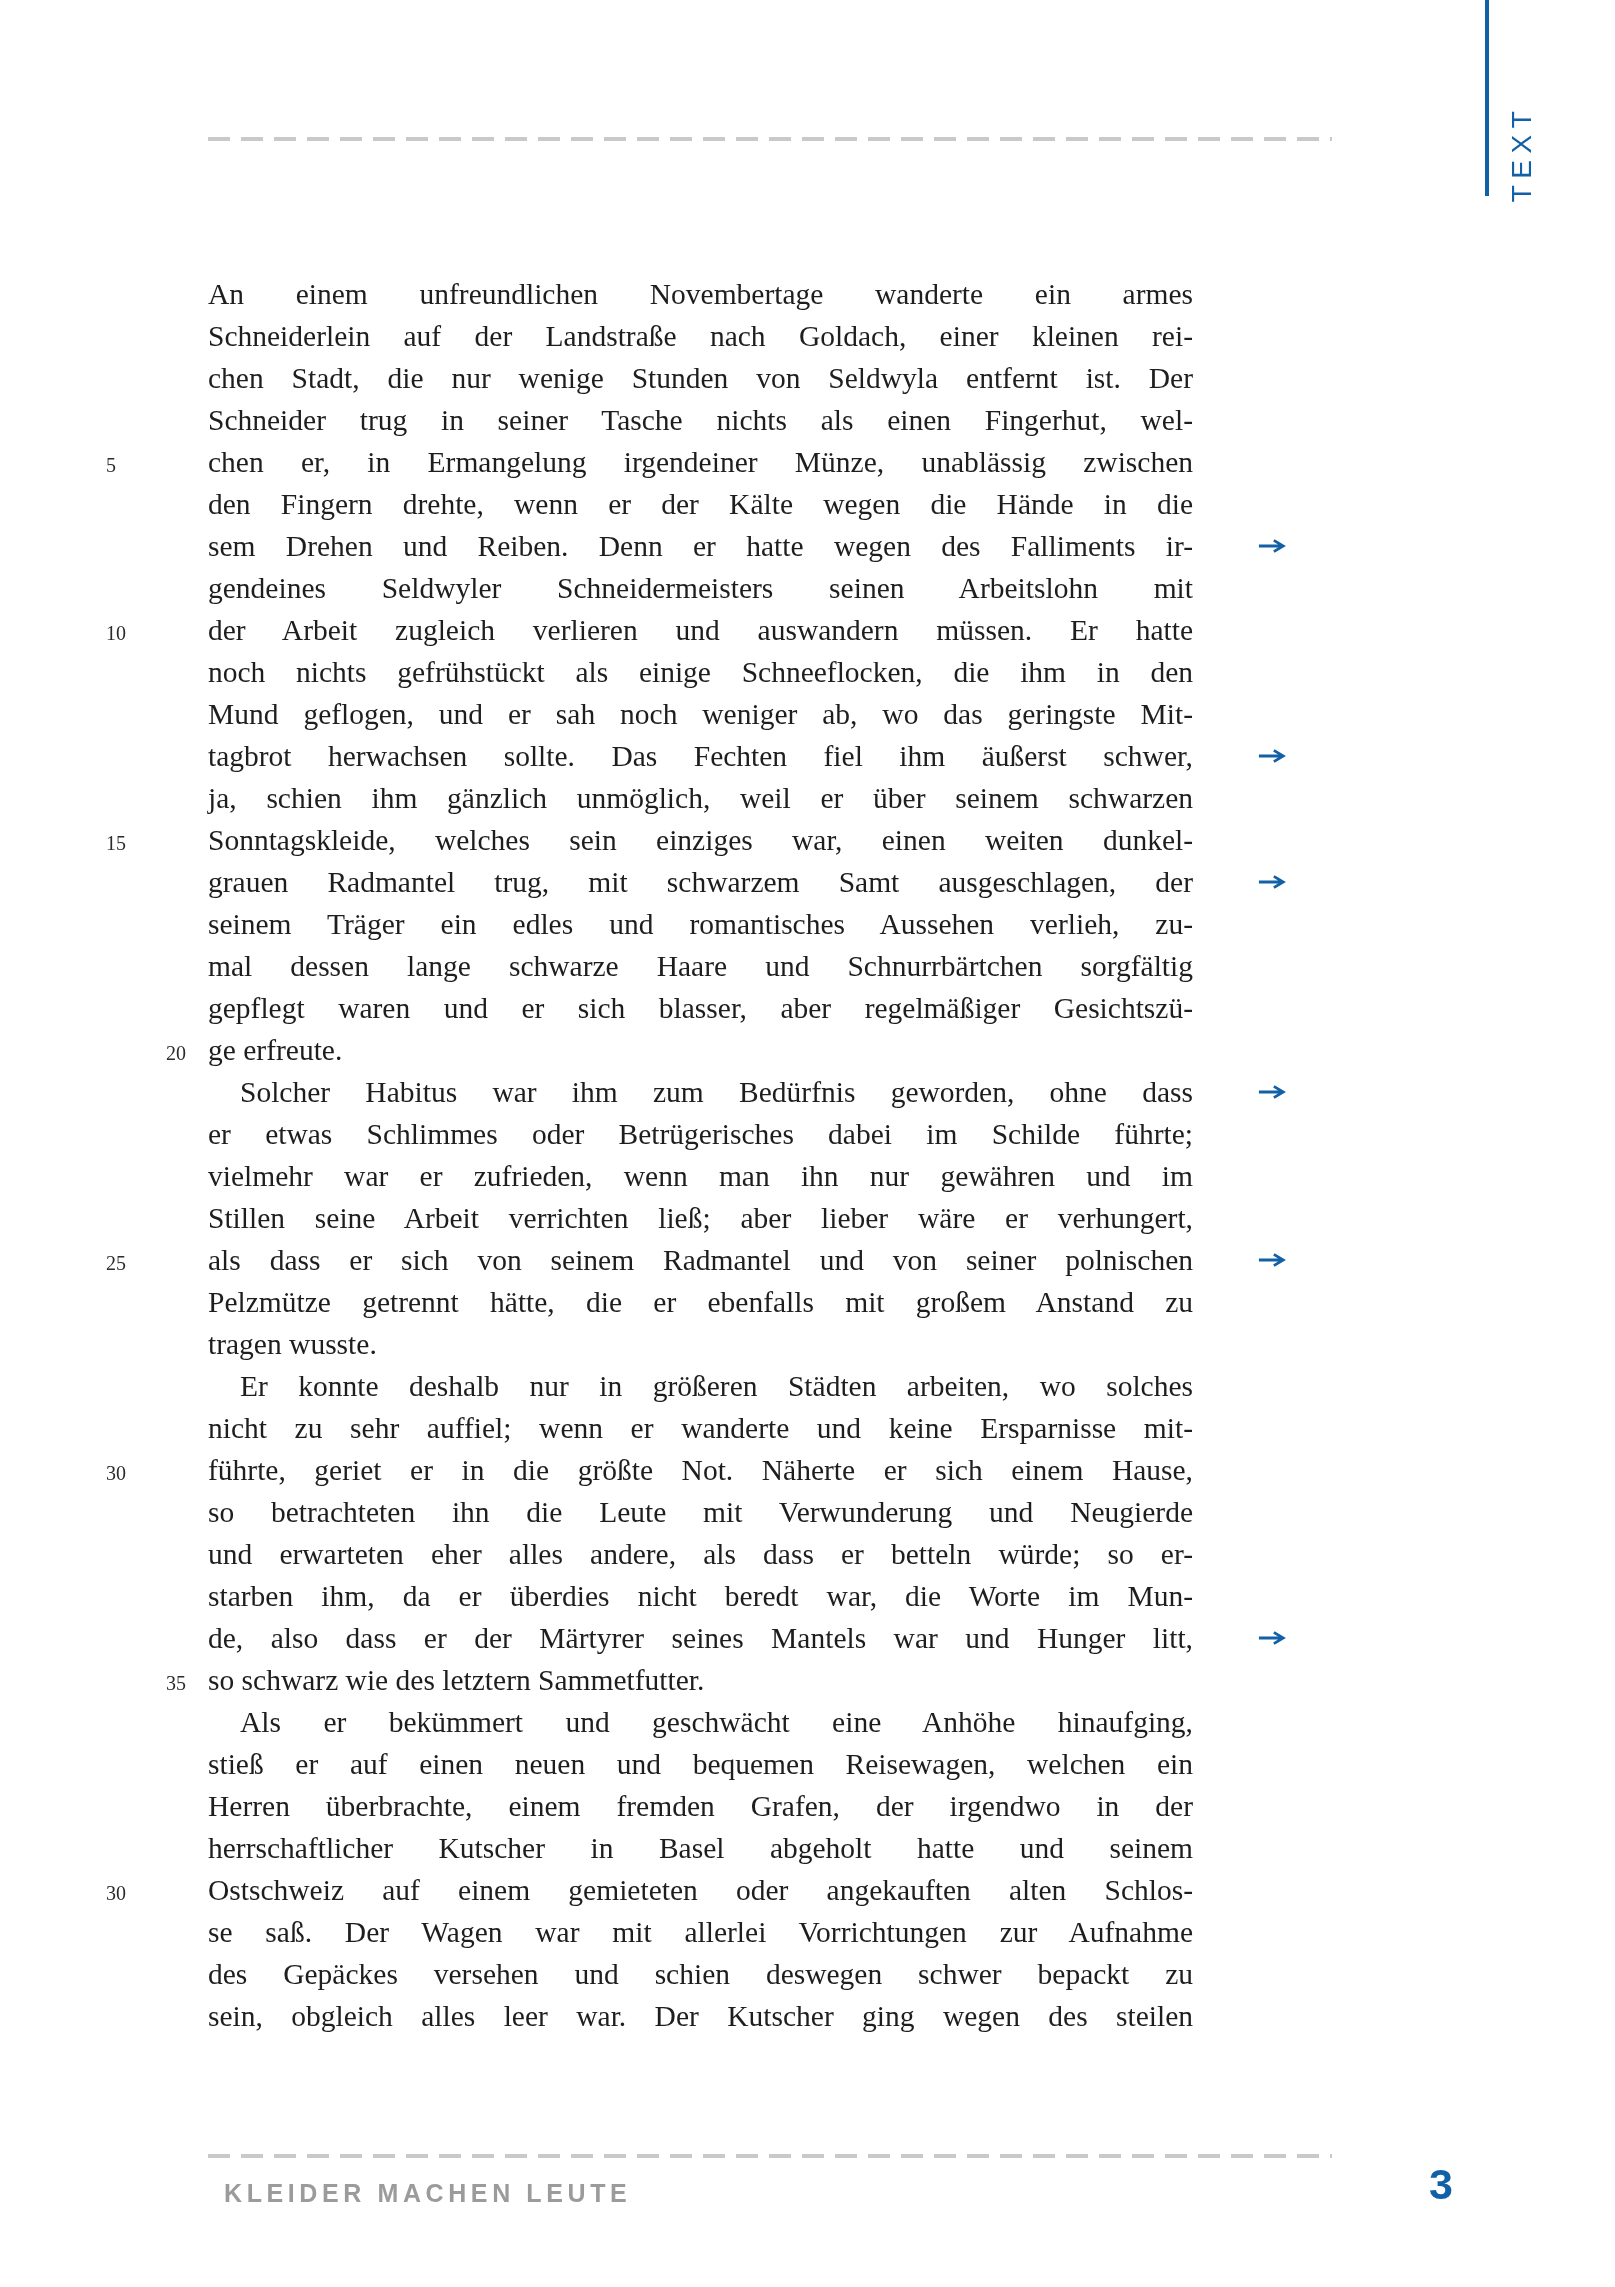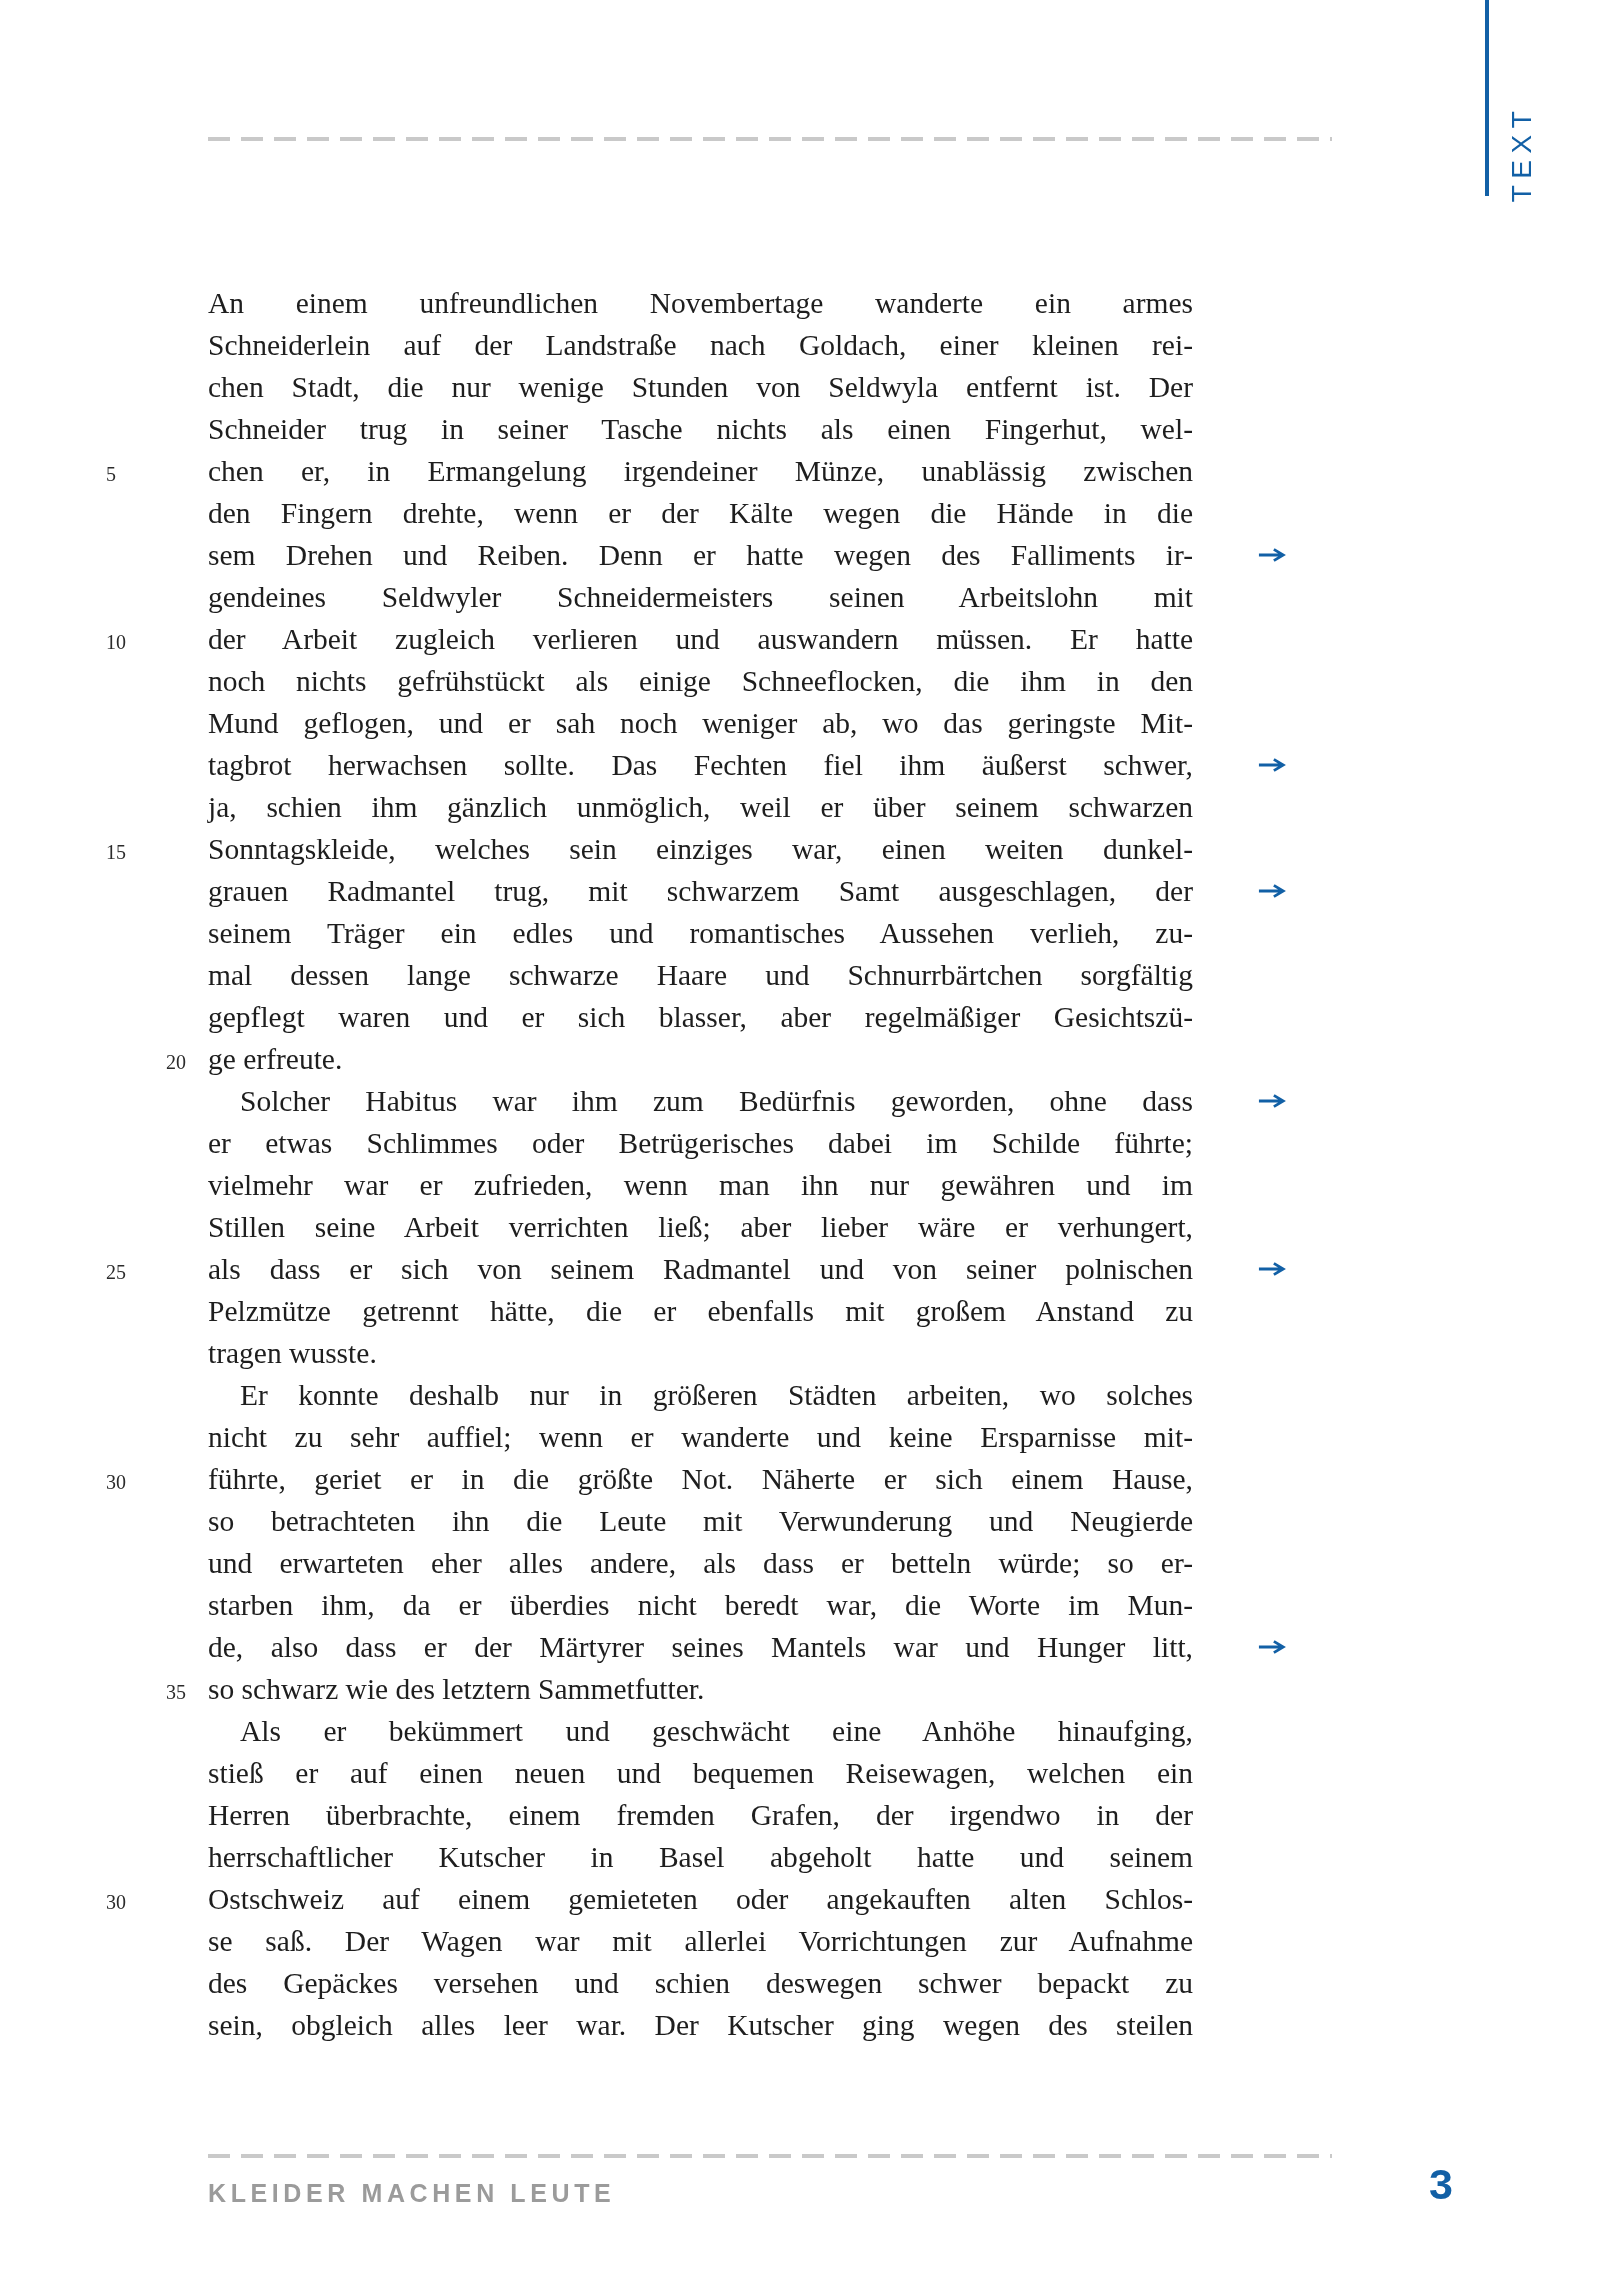--- a/index.html
+++ b/index.html
@@ -16,37 +16,37 @@
 
   .side-bar { position:absolute; left:1485px; top:0; width:3.7px; height:196px; background:#1260a6; }
   .side-label {
     position:absolute; left:1429px; top:135px; width:185px; height:37px;
     display:flex; align-items:center; justify-content:center;
     transform:rotate(-90deg);
     font-family:"Liberation Sans", sans-serif; font-size:28px; letter-spacing:6.5px;
     color:#1260a6; white-space:nowrap;
   }
 
-  .textblock { position:absolute; left:208px; top:282px; width:985px; }
+  .textblock { position:absolute; left:208px; top:273px; width:985px; }
   .line {
     position:relative; height:42px; line-height:42px; font-size:29.5px;
     color:#1e1e1e; white-space:normal;
   }
   .line.j { text-align:justify; text-align-last:justify; }
   .line.indent { text-indent:32px;font-family:Liberation Serif, serif; }
   .num {
     position:absolute; left:-102px; top:0; width:80px; text-align:right;
     font-size:20px; line-height:48px; color:#2b2b2b;
     font-family:"Liberation Serif", serif;
   }
   .arrow { position:absolute; left:1050px; top:14px; width:28px; height:14px; }
   .arrow svg { display:block; }
 
   .footer-title {
-    position:absolute; left:208px; top:2180px; height:26px; line-height:26px;
+    position:absolute; left:224px; top:2180px; height:26px; line-height:26px;
     font-family:"Liberation Sans", sans-serif; font-weight:bold;
     font-size:25px; letter-spacing:4.6px; color:#9b9b9b; white-space:nowrap;
   }
   .page-number {
     position:absolute; left:1361px; top:2163px; width:92px; text-align:right;
     font-family:"Liberation Sans", sans-serif; font-weight:bold;
     font-size:43px; line-height:43px; color:#1260a6;
   }
 </style>
 </head>

